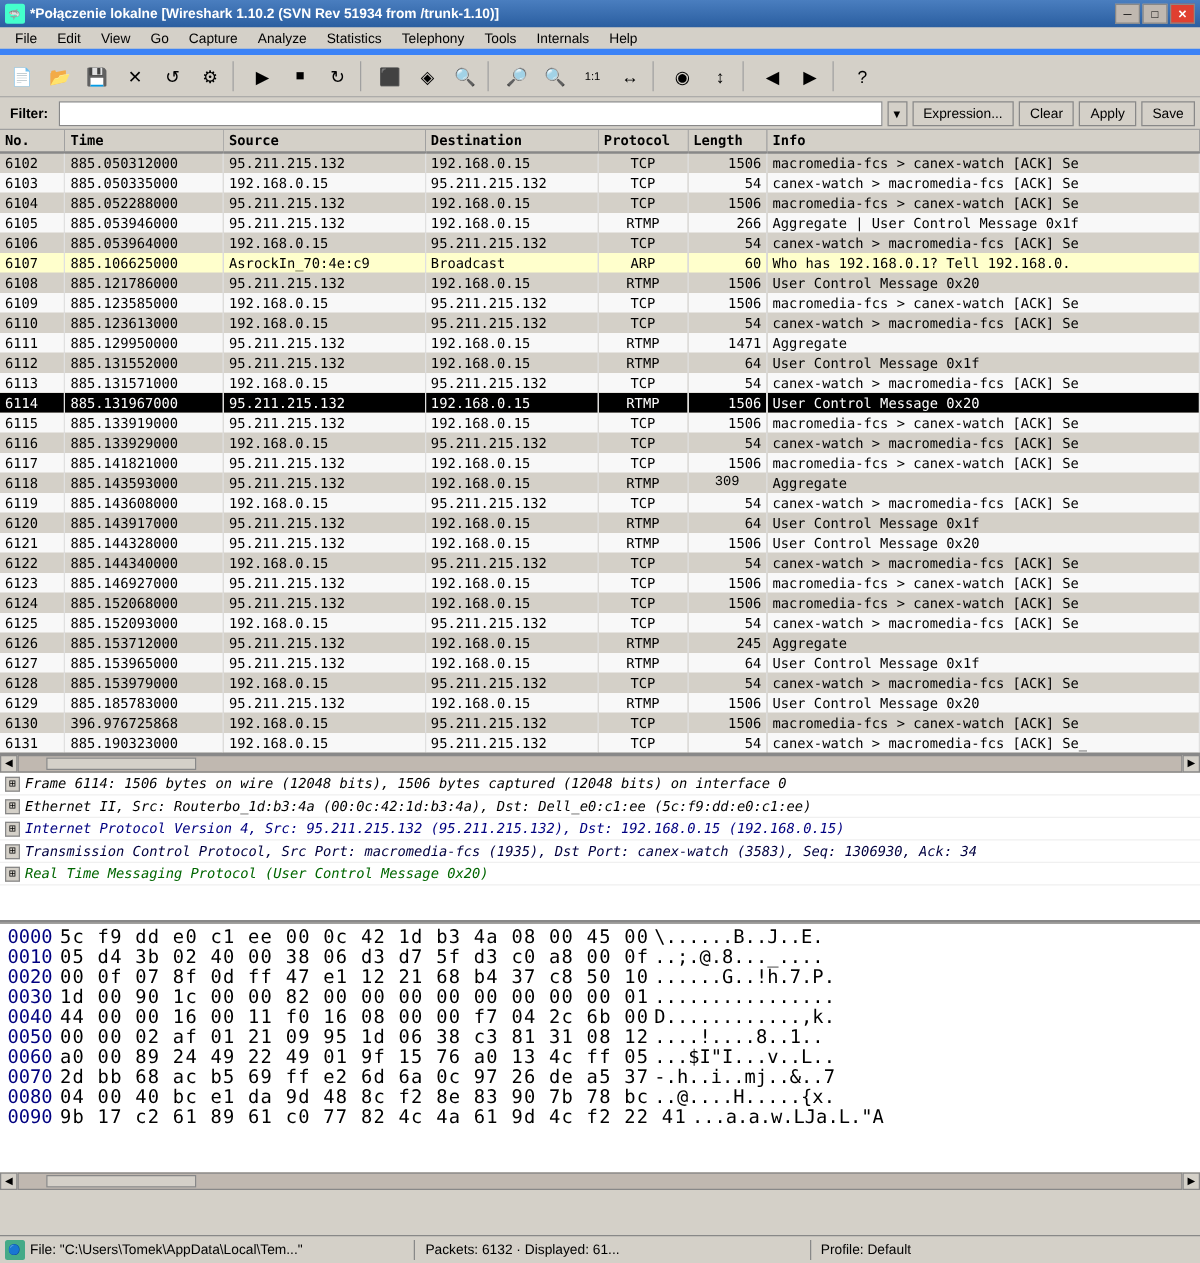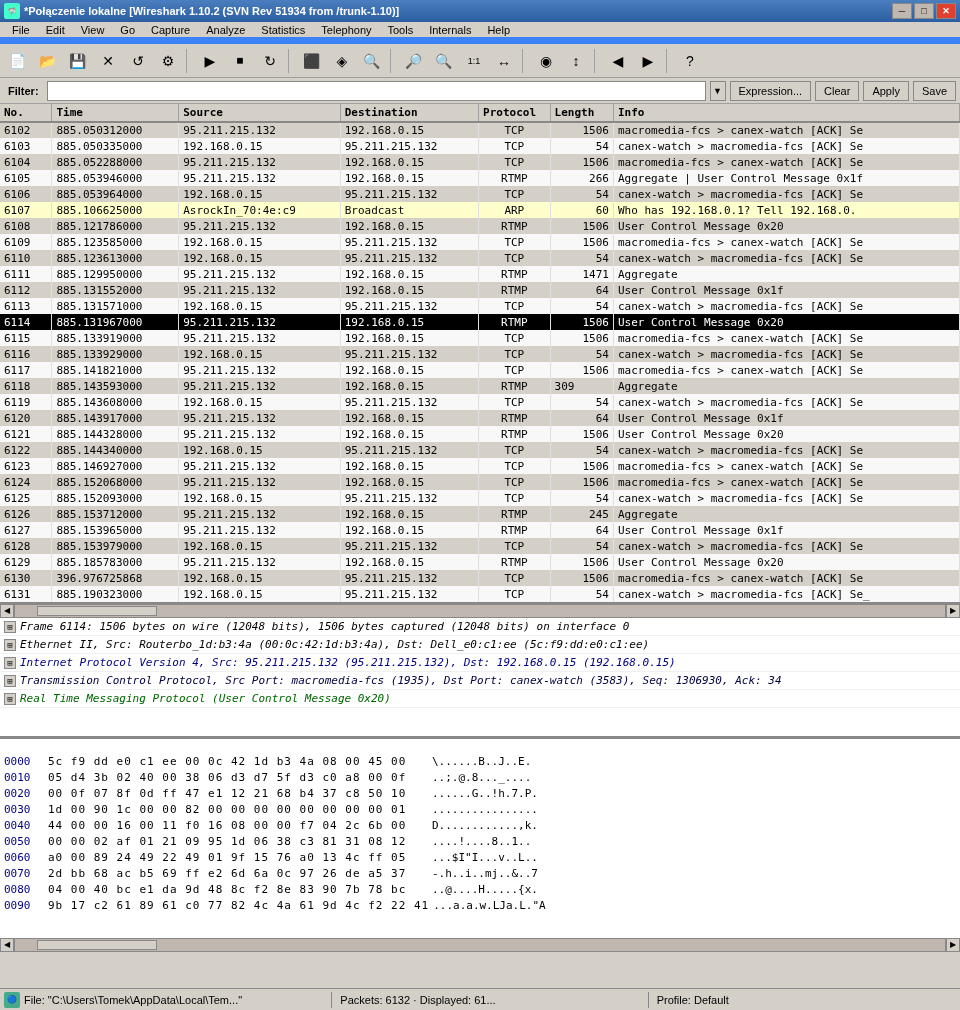--- a/index.html
+++ b/index.html
@@ -26,21 +26,21 @@
     }
     .titlebar-btn.close { background: #e04030; color: white; }
     .titlebar-btn.maximize { background: #c0b8b0; }
     
     
     #menubar {
       background: #d4d0c8;
       height: 22px;
       display: flex;
       align-items: center;
-      border-bottom: 7px solid #3b82f6;
+      border-bottom: 5px solid #3b82f6;
       padding: 0 4px;
     }
     .menu-item {
       padding: 2px 8px;
       cursor: pointer;
       font-size: 11px;
       height: 20px;
       display: flex;
       align-items: center;
     }
@@ -187,24 +187,25 @@
     
     #hex-area {
       display: flex;
       height: 200px;
       overflow: hidden;
       border-top: 1px solid #888;
     }
     #hex-dump {
       flex: 1;
       background: white;
-      font-size: 11px;
+      font-size: 15px;
       font-family: Consolas, monospace;
-      padding: 14px 4px;
+      padding: 2px 4px;
       overflow-y: auto;
+      text-align: center;
     }
     .hex-row {
       display: flex;
       gap: 4px;
       height: 16px;
       align-items: center;
     }
     .hex-offset { color: #000080; min-width: 40px; }
     .hex-bytes { min-width: 380px; letter-spacing: 1px; }
     .hex-ascii { color: #000; }
@@ -498,21 +499,21 @@
               <td style="text-align: center;">TCP</td>
               <td style="text-align: right;">1506</td>
               <td>macromedia-fcs &gt; canex-watch [ACK] Se</td>
             </tr>
             <tr>
               <td>6118</td>
               <td>885.143593000</td>
               <td>95.211.215.132</td>
               <td>192.168.0.15</td>
               <td style="text-align: center;">RTMP</td>
-              <td style="text-align: left;">309</td>
+              <td style="text-align: center; font-family: Liberation Mono, monospace;">309</td>
               <td>Aggregate</td>
             </tr>
             <tr style="background: rgb(248, 248, 248);">
               <td>6119</td>
               <td>885.143608000</td>
               <td>192.168.0.15</td>
               <td>95.211.215.132</td>
               <td style="text-align: center;">TCP</td>
               <td style="text-align: right;">54</td>
               <td>canex-watch &gt; macromedia-fcs [ACK] Se</td>

